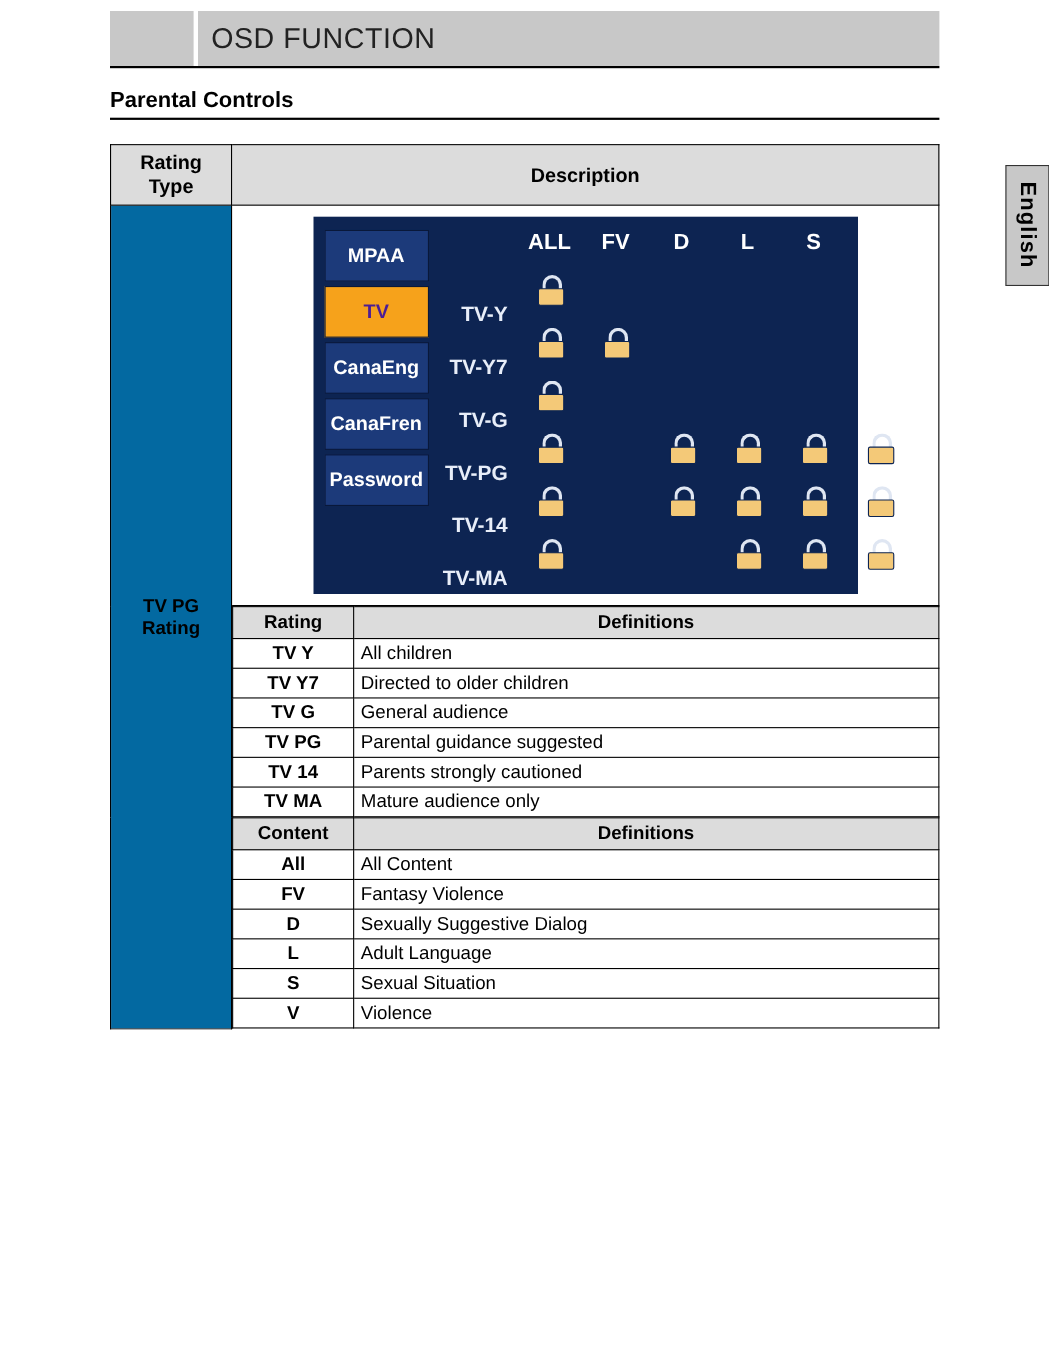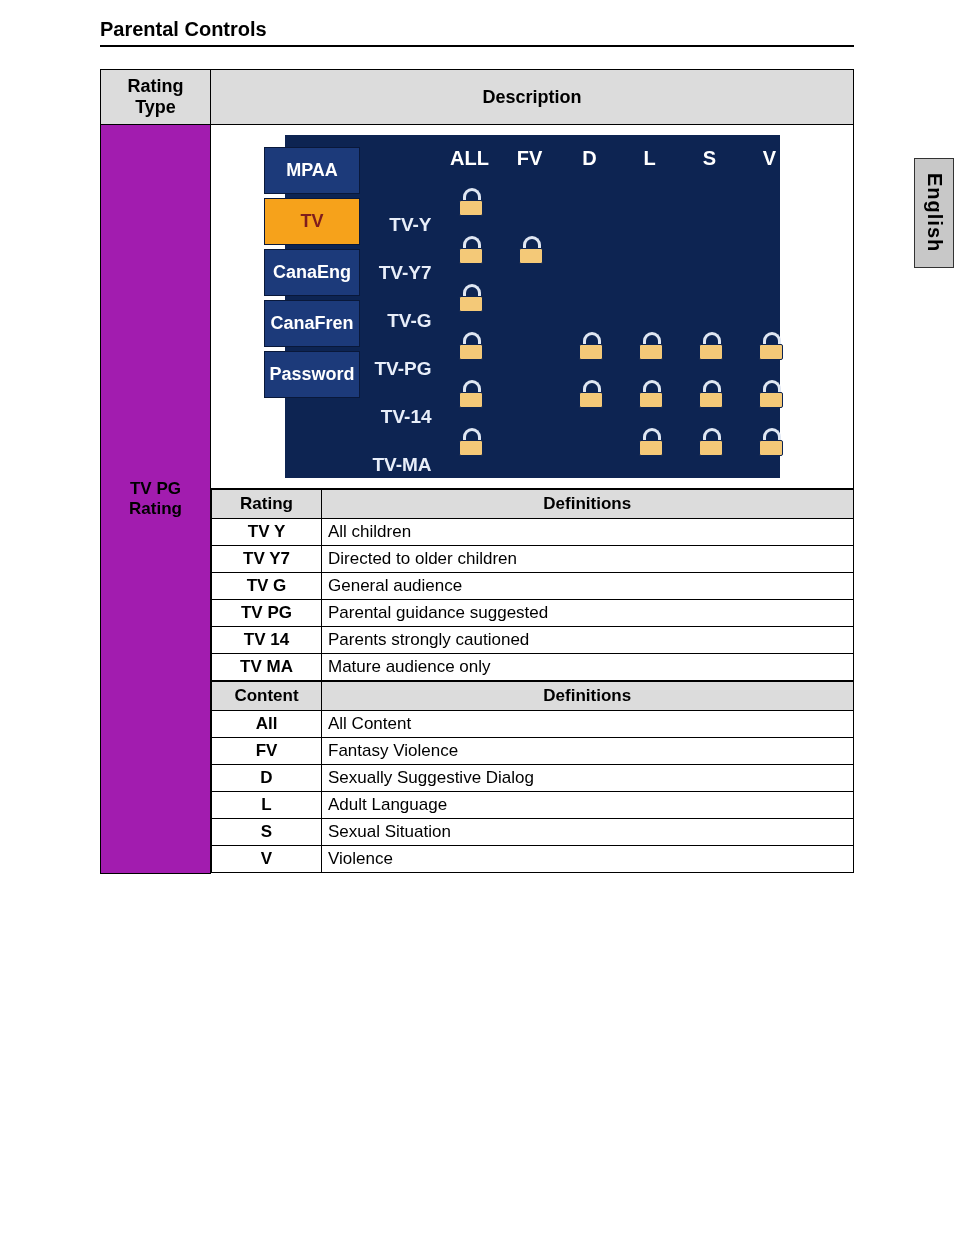--- a/index.html
+++ b/index.html
@@ -79,53 +79,52 @@
     font-weight: bold;
     font-size: 18px;
     padding: 6px 4px;
   }
   .rating-type-cell {
     width: 110px;
     text-align: center;
     vertical-align: middle;
     font-weight: bold;
     font-size: 17px;
-    background: #a21caf;
+    background: #0369a1;
     padding: 4px;
   }
   .osd-cell {
     padding: 10px 8px 10px 8px;
     background: #fff;
   }
   .osd-panel {
     background: #0d2452;
     width: 495px;
     margin: 0 auto;
     padding: 12px 10px 12px 10px;
     display: flex;
-    justify-content: center;
   }
   .osd-left {
     width: 140px;
     display: flex;
     flex-direction: column;
     gap: 4px;
   }
   .osd-btn {
     background: #1c3a7a;
     color: #fff;
     font-weight: bold;
     font-size: 18px;
     text-align: center;
     padding: 12px 4px;
     border: 1px solid #09183a;
   }
   .osd-btn.sel {
     background: #f6a21b;
-    color: #7f1d1d;
+    color: #4c1d95;
   }
   .osd-right {
     flex: 1;
     padding-left: 10px;
   }
   .grid-hdr {
     display: grid;
     grid-template-columns: 70px 60px 60px 60px 60px 60px 60px;
     color: #fff;
     font-weight: bold;
@@ -202,20 +201,26 @@
     margin-top: 260px;
     font-size: 17px;
     padding-bottom: 20px;
   }
 </style>
 </head>
 <body>
 
 <div class="page">
 
+  <div class="header-bar">
+    <div class="header-tab"></div>
+    <div class="header-title-box">
+      <span class="header-title">OSD FUNCTION</span>
+    </div>
+  </div>
 
   <div class="subsection">
     <span class="subsection-title">Parental Controls</span>
   </div>
 
   <div class="lang-tab">
     <span>English</span>
   </div>
 
   <table class="main-table">

